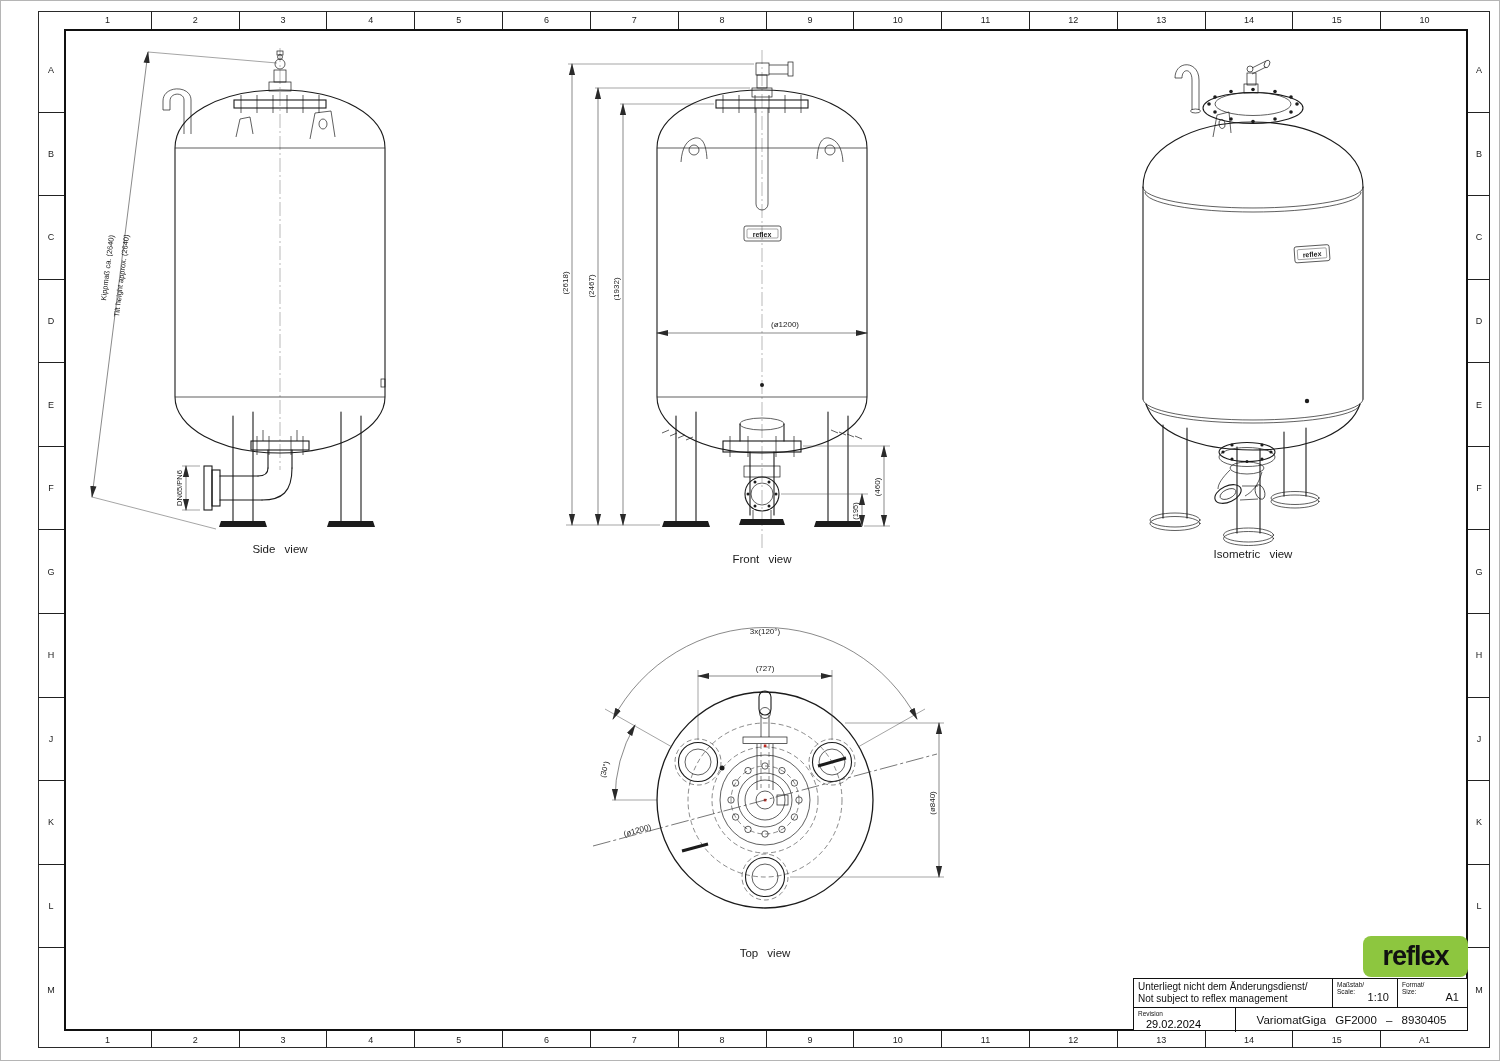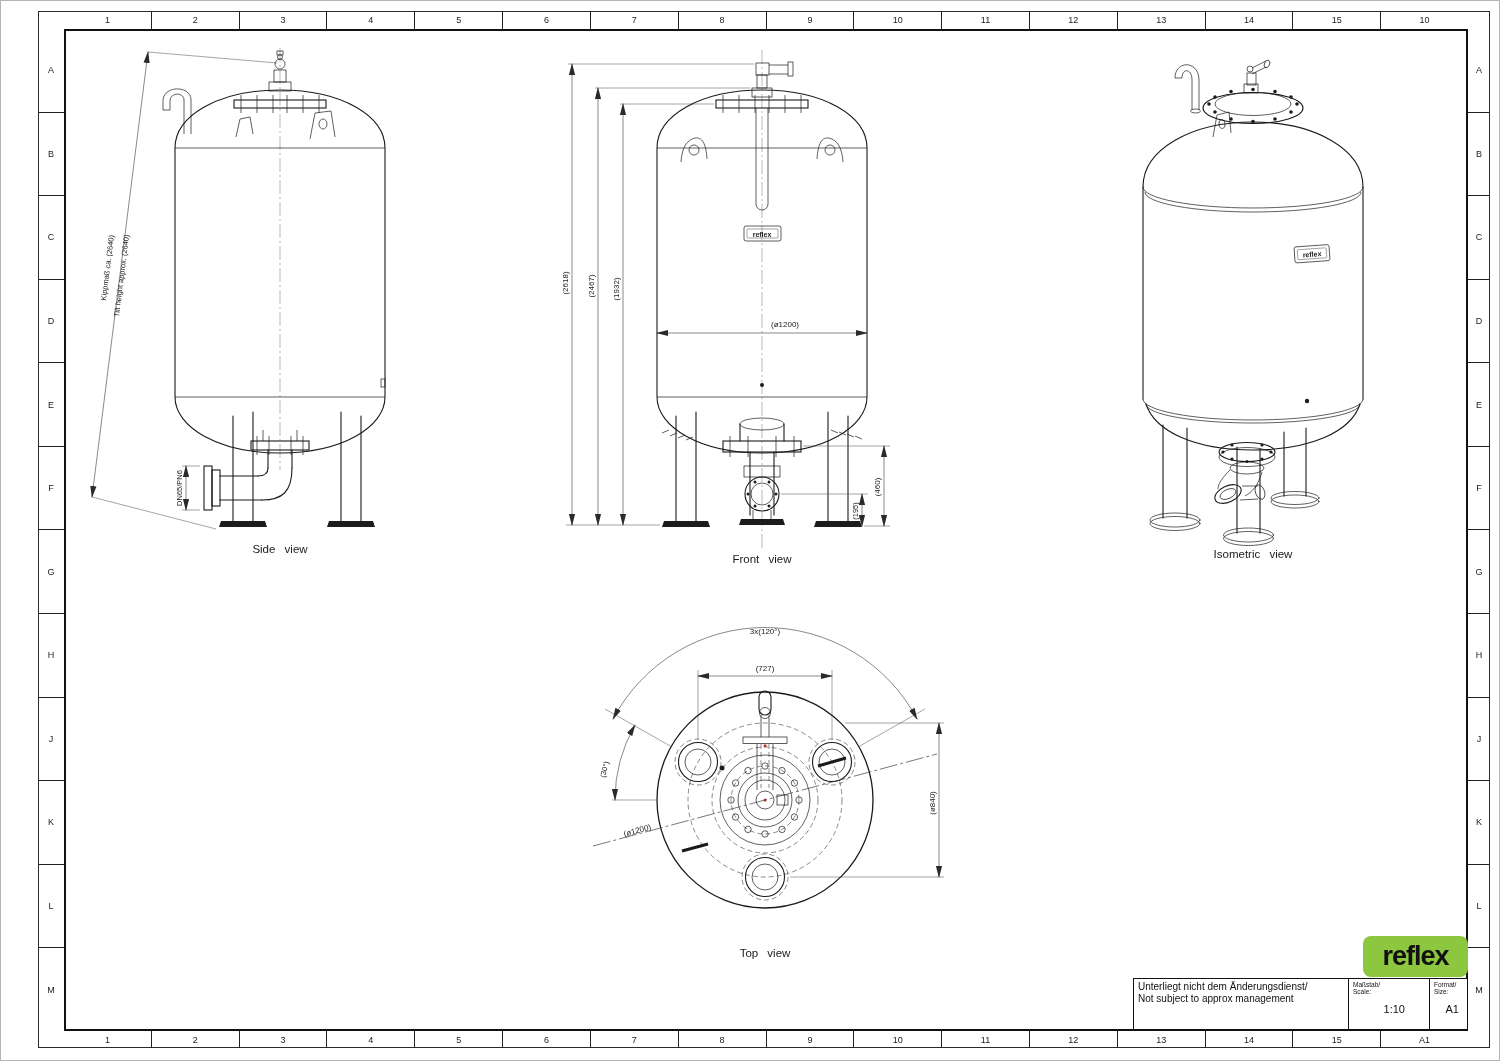--- a/index.html
+++ b/index.html
@@ -29,28 +29,28 @@
   .dash{stroke:#3c3c3c;stroke-width:0.6;fill:none;stroke-dasharray:5 3;}
   .thick{stroke:#1b1b1b;stroke-width:3;fill:none;}
   text{font-family:"Liberation Sans",sans-serif;fill:#1b1b1b;}
   .t8{font-size:8px;}
   .t75{font-size:7.5px;}
   .cap{font-size:11.5px;word-spacing:6px;fill:#1b1b1b;}
   .np{font-size:7px;font-weight:bold;}
   
   .title-block{position:absolute;left:1133px;top:978px;width:335px;height:53px;border:1.5px solid #111;box-sizing:border-box;display:flex;flex-direction:column;background:#fff;}
   .tb-row{display:flex;flex:1;box-sizing:border-box;}
-  .tb-row1{border-bottom:1.5px solid #111;gap:16px;}
+  .tb-row1{border-bottom:1.5px solid #111;}
   .tb-cell{box-sizing:border-box;position:relative;padding:2px 4px;}
   .tb-cell + .tb-cell{border-left:1.5px solid #111;}
   .tb-note{width:198px;font-size:10px;line-height:12px;color:#111;}
   .tb-scale{width:65px;}
   .tb-format{flex:1;}
   .tb-mini{font-size:6.5px;line-height:7px;color:#111;}
-  .tb-value{position:absolute;right:8px;bottom:14px;font-size:11px;color:#111;}
+  .tb-value{position:absolute;right:8px;bottom:4px;font-size:11px;color:#111;}
   .tb-rev{width:101px;}
   .tb-rev-date{font-size:11px;margin-top:1px;margin-left:8px;}
   .tb-title{flex:1;display:flex;align-items:center;justify-content:center;font-size:11.5px;word-spacing:6px;color:#111;}
   
   .logo{position:absolute;left:1363px;top:936px;width:105px;height:41px;border-radius:8px;display:flex;align-items:center;justify-content:center;}
   .logo span{font-size:27px;font-weight:bold;letter-spacing:-1px;color:#111;transform:scaleY(1.05);}
 </style>
 </head>
 <body>
 
@@ -512,28 +512,35 @@
   </svg>
 
   <div class="logo" id="logo-box" style="background: rgb(141, 198, 63);">
     <span>reflex</span>
   </div>
 
   <div class="title-block">
     <div class="tb-row tb-row1">
       <div class="tb-cell tb-note">
         <div>Unterliegt nicht dem Änderungsdienst/</div>
-        <div>Not subject to approx management</div>
+        <div>Not subject to reflex management</div>
       </div>
       <div class="tb-cell tb-scale">
         <div class="tb-mini">Maßstab/</div>
         <div class="tb-mini">Scale:</div>
         <div class="tb-value">1:10</div>
       </div>
       <div class="tb-cell tb-format">
         <div class="tb-mini">Format/</div>
         <div class="tb-mini">Size:</div>
         <div class="tb-value">A1</div>
       </div>
     </div>
+    <div class="tb-row">
+      <div class="tb-cell tb-rev">
+        <div class="tb-mini">Revision</div>
+        <div class="tb-rev-date">29.02.2024</div>
+      </div>
+      <div class="tb-cell tb-title">VariomatGiga GF2000 – 8930405</div>
+    </div>
   </div>
 
 </div>
 
 </body></html>

